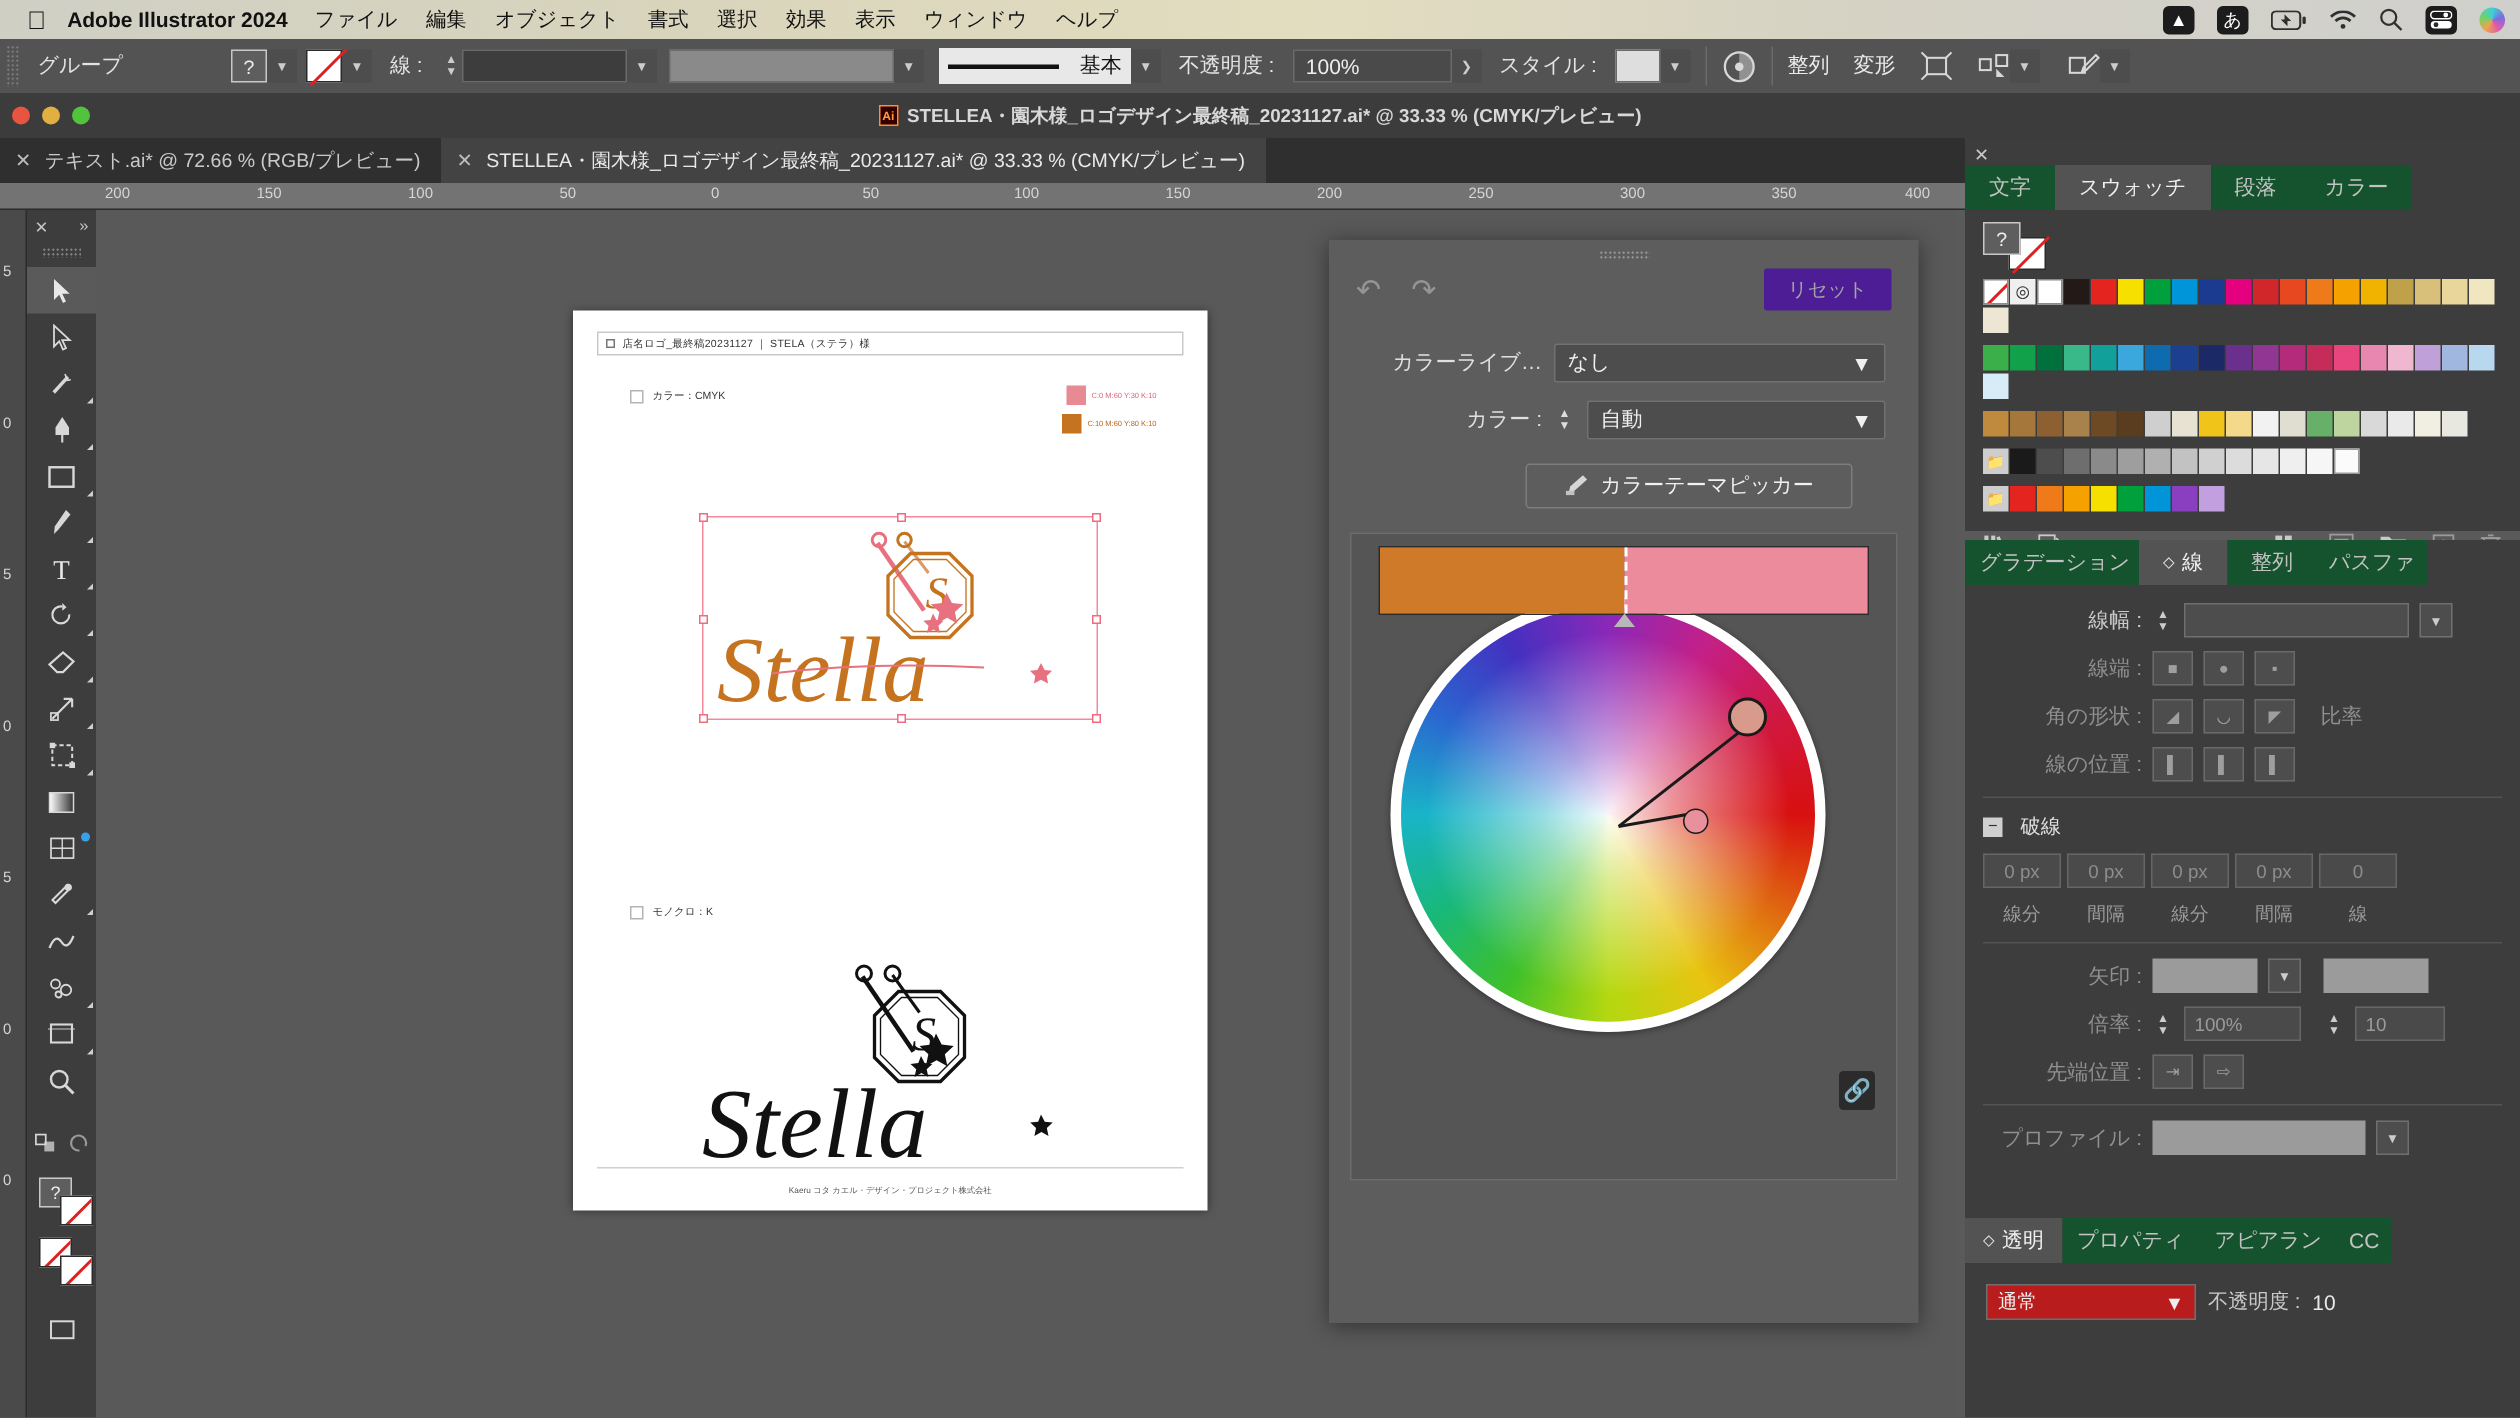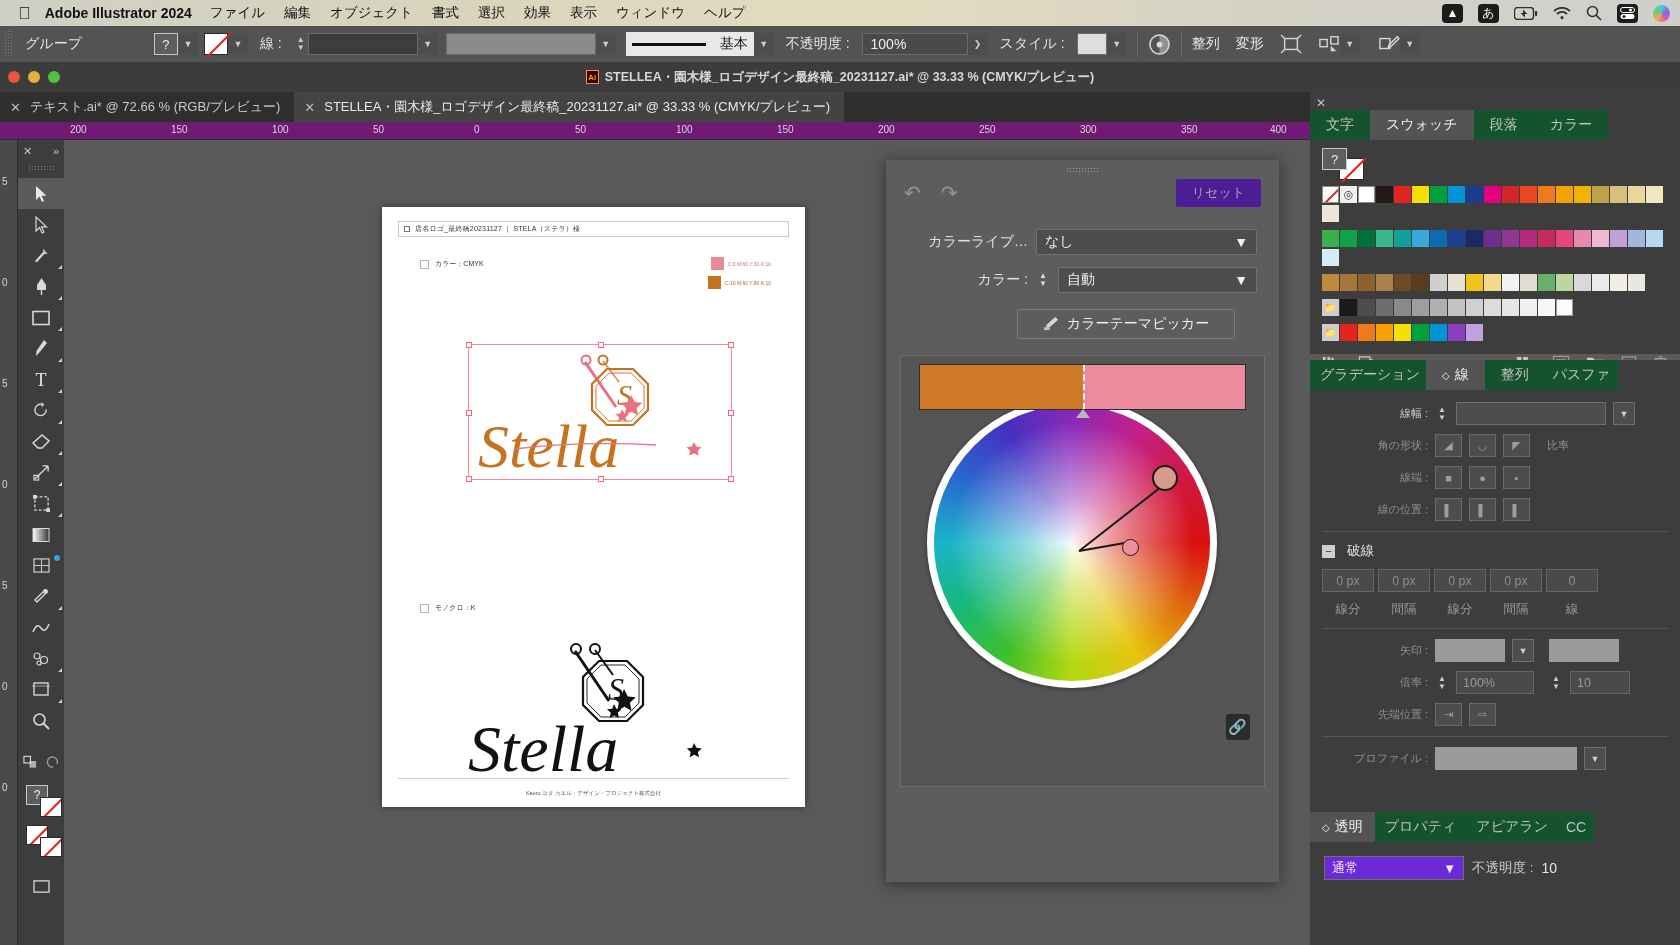--- a/index.html
+++ b/index.html
@@ -75,21 +75,21 @@
 
   
   #tabbar { position: absolute; left: 0; top: 92px; width: 1680px; height: 30px; background: #2f2f2f; display:flex; }
   .dtab { height: 30px; display: flex; align-items: center; padding: 0 14px 0 10px; gap: 9px;
     font-size: 13px; color: #c9c9c9; }
   .dtab.inactive { background: #2f2f2f; }
   .dtab.active { background: #434343; color: #e9e9e9; }
   .dtab .x { font-size: 13px; color:#bdbdbd; }
 
   
-  #ruler-top { position:absolute; left:0; top:122px; width: 1680px; height: 18px; background:#701a75;
+  #ruler-top { position:absolute; left:0; top:122px; width: 1680px; height: 18px; background:#737373;
      border-bottom:1px solid #2b2b2b; overflow:hidden;}
   #ruler-left { position:absolute; left:0; top:140px; width: 18px; height: 805px; background:#4a4a4a;
      border-right:1px solid #2b2b2b; overflow:hidden;}
   .rt-lbl { position:absolute; top:2px; font-size:10px; color:#d6d6d6; }
   .rl-lbl { position:absolute; left:2px; font-size:10px; color:#d6d6d6; }
 
   
   #toolbar { position:absolute; left:18px; top:140px; width: 46px; height: 805px; background:#3d3d3d; }
   #tb-head { height: 22px; display:flex; align-items:center; justify-content:space-between; padding:0 5px;
      color:#c5c5c5; font-size:11px;}
@@ -173,36 +173,36 @@
   .sw-n { width: 25px; height: 22px; background:#fff; border:1px solid #2a2a2a; position:relative;
      margin-left:-8px; margin-top:10px;}
   .sw-n::after{content:'';position:absolute;left:-3px;top:50%;width:34px;height:2px;background:#e02020;
      transform:rotate(-45deg);}
   .sw-grid { display:flex; flex-wrap:wrap; padding: 6px 0 0 12px; width: 356px; }
   .sw { width: 17px; height: 17px; margin: 0 1px 2px 0; }
   .sw-tools { display:flex; align-items:center; gap: 16px; padding: 8px 12px; color:#c9c9c9; font-size:13px;}
 
   #dockB { position:absolute; left: 1310px; top: 360px; width: 370px; height: 452px; background:#3d3d3d; }
   .st-row { display:flex; align-items:center; margin: 0 0 9px 0; gap:7px; }
-  .st-lbl { width: 118px; text-align:right; font-size: 11px; color:#c9c9c9; }
+  .st-lbl { width: 118px; text-align:right; font-size: 14px; color:#c9c9c9; }
   .st-lbl.dim { color:#8f8f8f; }
   .st-field { width: 150px; height: 23px; background:#4d4d4d; border:1px solid #6f6f6f; }
   .st-chev { width:22px;height:23px;background:#4d4d4d;border:1px solid #6f6f6f;
     display:flex;align-items:center;justify-content:center;color:#ccc;font-size:9px;}
   .sq { width: 27px; height: 23px; background:#4d4d4d; border:1px solid #6a6a6a;
     display:flex;align-items:center;justify-content:center;color:#9e9e9e;font-size:11px;}
   .dash-chk { width:13px;height:13px;background:#cfcfcf;display:flex;align-items:center;justify-content:center;
     color:#333;font-size:11px;line-height:1;}
   .dpx { width: 52px; height: 23px; background:#4a4a4a; border:1px solid #666; color:#8d8d8d;
     font-size:12.5px; display:flex;align-items:center;justify-content:center; }
   .dlbl { width: 52px; text-align:center; font-size:12.5px; color:#9a9a9a; }
   .hr { height:1px; background:#545454; margin: 10px 12px; }
 
   #dockC { position:absolute; left:1310px; top: 812px; width: 370px; height: 133px; background:#3d3d3d; }
-  .bm-sel { width: 140px; height: 24px; background:#6d28d9; border:1px solid #6f6f6f; color:#eee;
+  .bm-sel { width: 140px; height: 24px; background:#b91c1c; border:1px solid #6f6f6f; color:#eee;
     font-size:13px; display:flex; align-items:center; justify-content:space-between; padding: 0 7px;}
 </style>
 </head>
 <body>
 
 <div id="app">
 
   <div id="macbar">
     <span class="apple"></span>
     <span class="appname">Adobe Illustrator 2024</span>
@@ -865,31 +865,31 @@
       <div class="st-row">
         <span class="st-lbl">線幅 :</span>
         <span class="spin">
             <span>▲</span>
             <span>▼</span>
           </span>
         <span class="st-field"></span>
         <span class="st-chev">▼</span>
       </div>
       <div class="st-row">
+        <span class="st-lbl dim">線端 :</span>
+        <span class="sq">■</span>
+        <span class="sq">●</span>
+        <span class="sq">▪</span>
+      </div>
+      <div class="st-row">
         <span class="st-lbl dim">角の形状 :</span>
         <span class="sq">◢</span>
         <span class="sq">◡</span>
         <span class="sq">◤</span>
         <span class="st-lbl dim" style="width:auto;margin-left:10px;">比率</span>
-      </div>
-      <div class="st-row">
-        <span class="st-lbl dim">線端 :</span>
-        <span class="sq">■</span>
-        <span class="sq">●</span>
-        <span class="sq">▪</span>
       </div>
       <div class="st-row">
         <span class="st-lbl dim">線の位置 :</span>
         <span class="sq">▌</span>
         <span class="sq">▌</span>
         <span class="sq">▌</span>
       </div>
 
       <div class="hr"></div>
 

